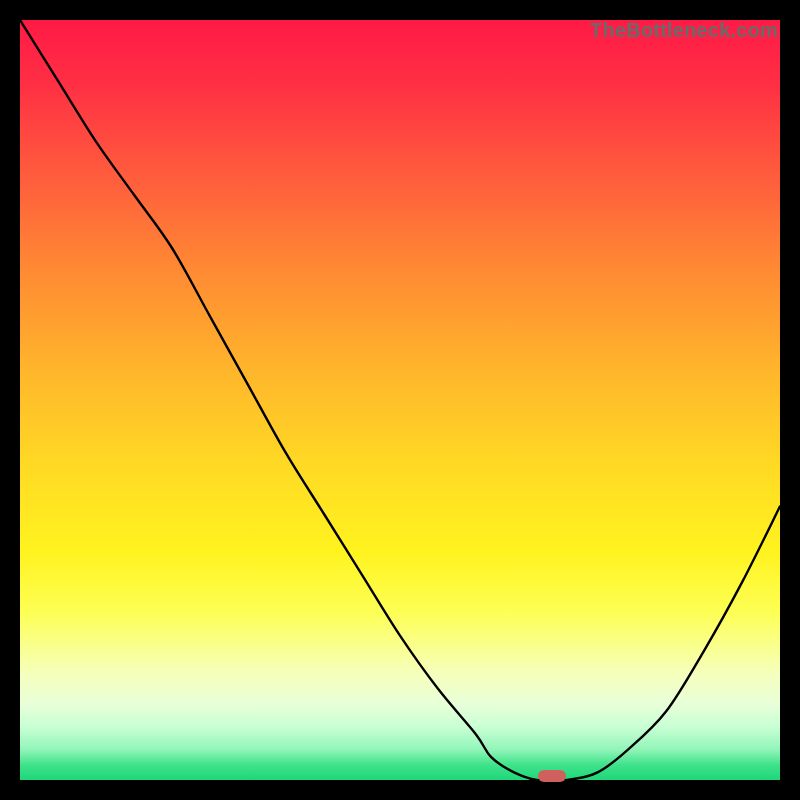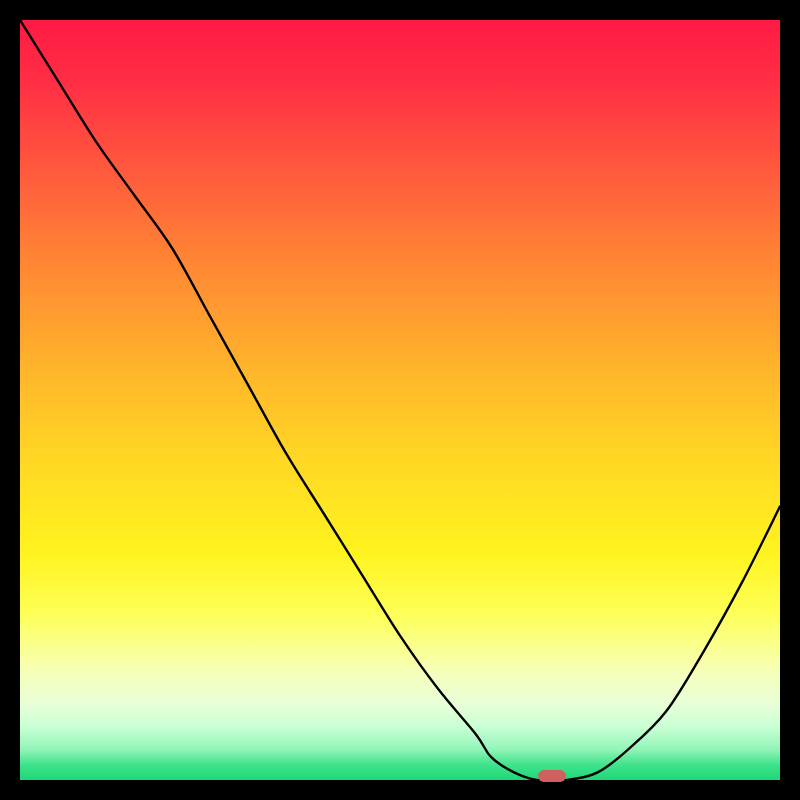--- a/index.html
+++ b/index.html
@@ -67,20 +67,21 @@
     background: #d0605e;
     transform: translate(-50%, -50%);
   }
 </style>
 </head>
 <body>
 
 <div class="stage">
   <div class="plot-area">
 
+    <div class="watermark">TheBottleneck.com</div>
 
     <svg class="curve-svg" viewBox="0 0 760 760" preserveAspectRatio="none">
       <path d="M 0 0 C 6.333333333333333 10.133333333333326, 25.333333333333336 40.53333333333329, 38 60.799999999999955 C 50.666666666666664 81.06666666666662, 63.333333333333336 102.60000000000002, 76 121.60000000000002 C 88.66666666666667 140.60000000000002, 101.33333333333333 157.06666666666663, 114 174.79999999999995 C 126.66666666666667 192.53333333333327, 139.33333333333334 207.73333333333332, 152 228 C 164.66666666666666 248.26666666666668, 177.33333333333334 273.6, 190 296.40000000000003 C 202.66666666666666 319.20000000000005, 215.33333333333334 342, 228 364.8 C 240.66666666666666 387.6, 253.33333333333334 411.66666666666663, 266 433.2 C 278.6666666666667 454.73333333333335, 291.3333333333333 473.73333333333335, 304 494 C 316.6666666666667 514.2666666666667, 329.3333333333333 534.5333333333333, 342 554.8 C 354.6666666666667 575.0666666666666, 367.3333333333333 596.6, 380 615.6 C 392.6666666666667 634.6, 405.33333333333337 652.3333333333333, 418.00000000000006 668.8 C 430.66666666666674 685.2666666666667, 447.1333333333333 703, 456 714.4 C 464.8666666666667 725.8, 464.8666666666667 730.8666666666667, 471.2 737.2 C 477.5333333333333 743.5333333333334, 486.4 748.6, 494 752.4 C 501.6 756.1999999999999, 507.9333333333334 758.7333333333333, 516.8000000000001 760 C 525.6666666666667 761.2666666666667, 537.0666666666666 761.2666666666667, 547.1999999999999 760 C 557.3333333333333 758.7333333333333, 567.4666666666667 757.4666666666667, 577.6 752.4 C 587.7333333333333 747.3333333333333, 596.6 739.7333333333333, 608 729.6 C 619.4 719.4666666666667, 633.3333333333334 708.0666666666667, 646 691.6 C 658.6666666666666 675.1333333333333, 671.3333333333334 652.3333333333333, 684 630.8 C 696.6666666666666 609.2666666666667, 709.3333333333334 586.4666666666666, 722 562.4 C 734.6666666666666 538.3333333333334, 753.6666666666666 499.0666666666667, 760 486.40000000000003" fill="none" stroke="#000" stroke-width="2.4" stroke-linecap="round" stroke-linejoin="round"></path>
     </svg>
 
     <div class="marker" style="left: 532px; top: 756px;"></div>
 
   </div>
 </div>
 

